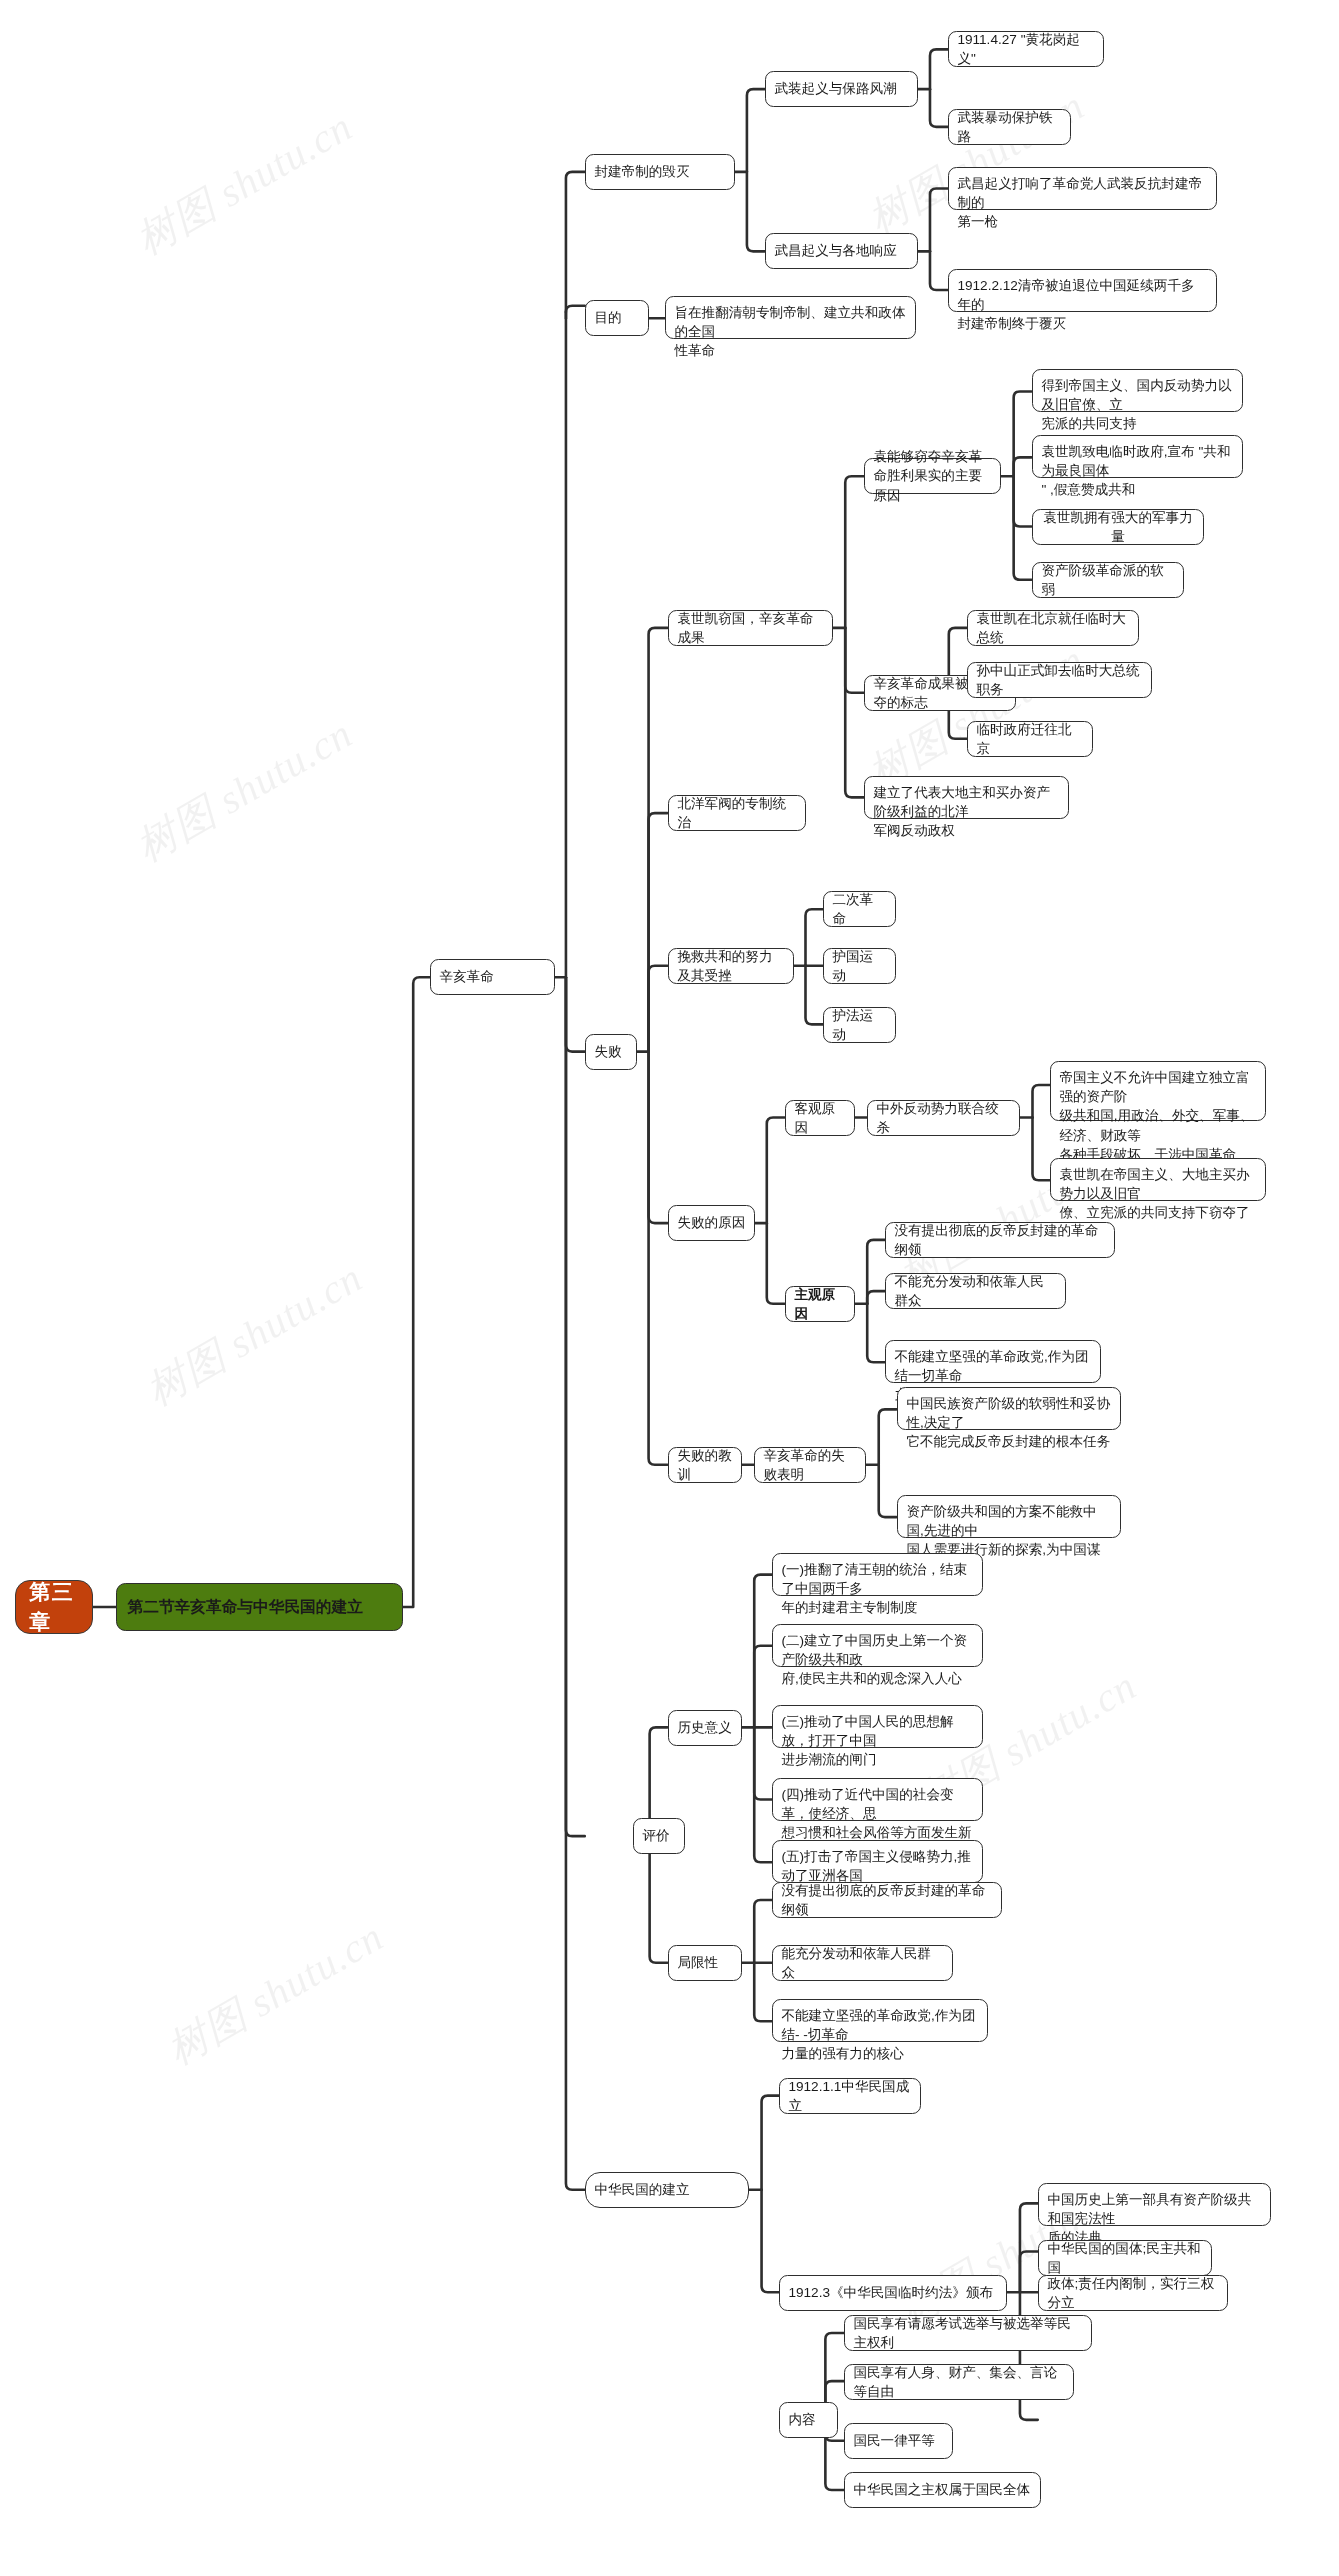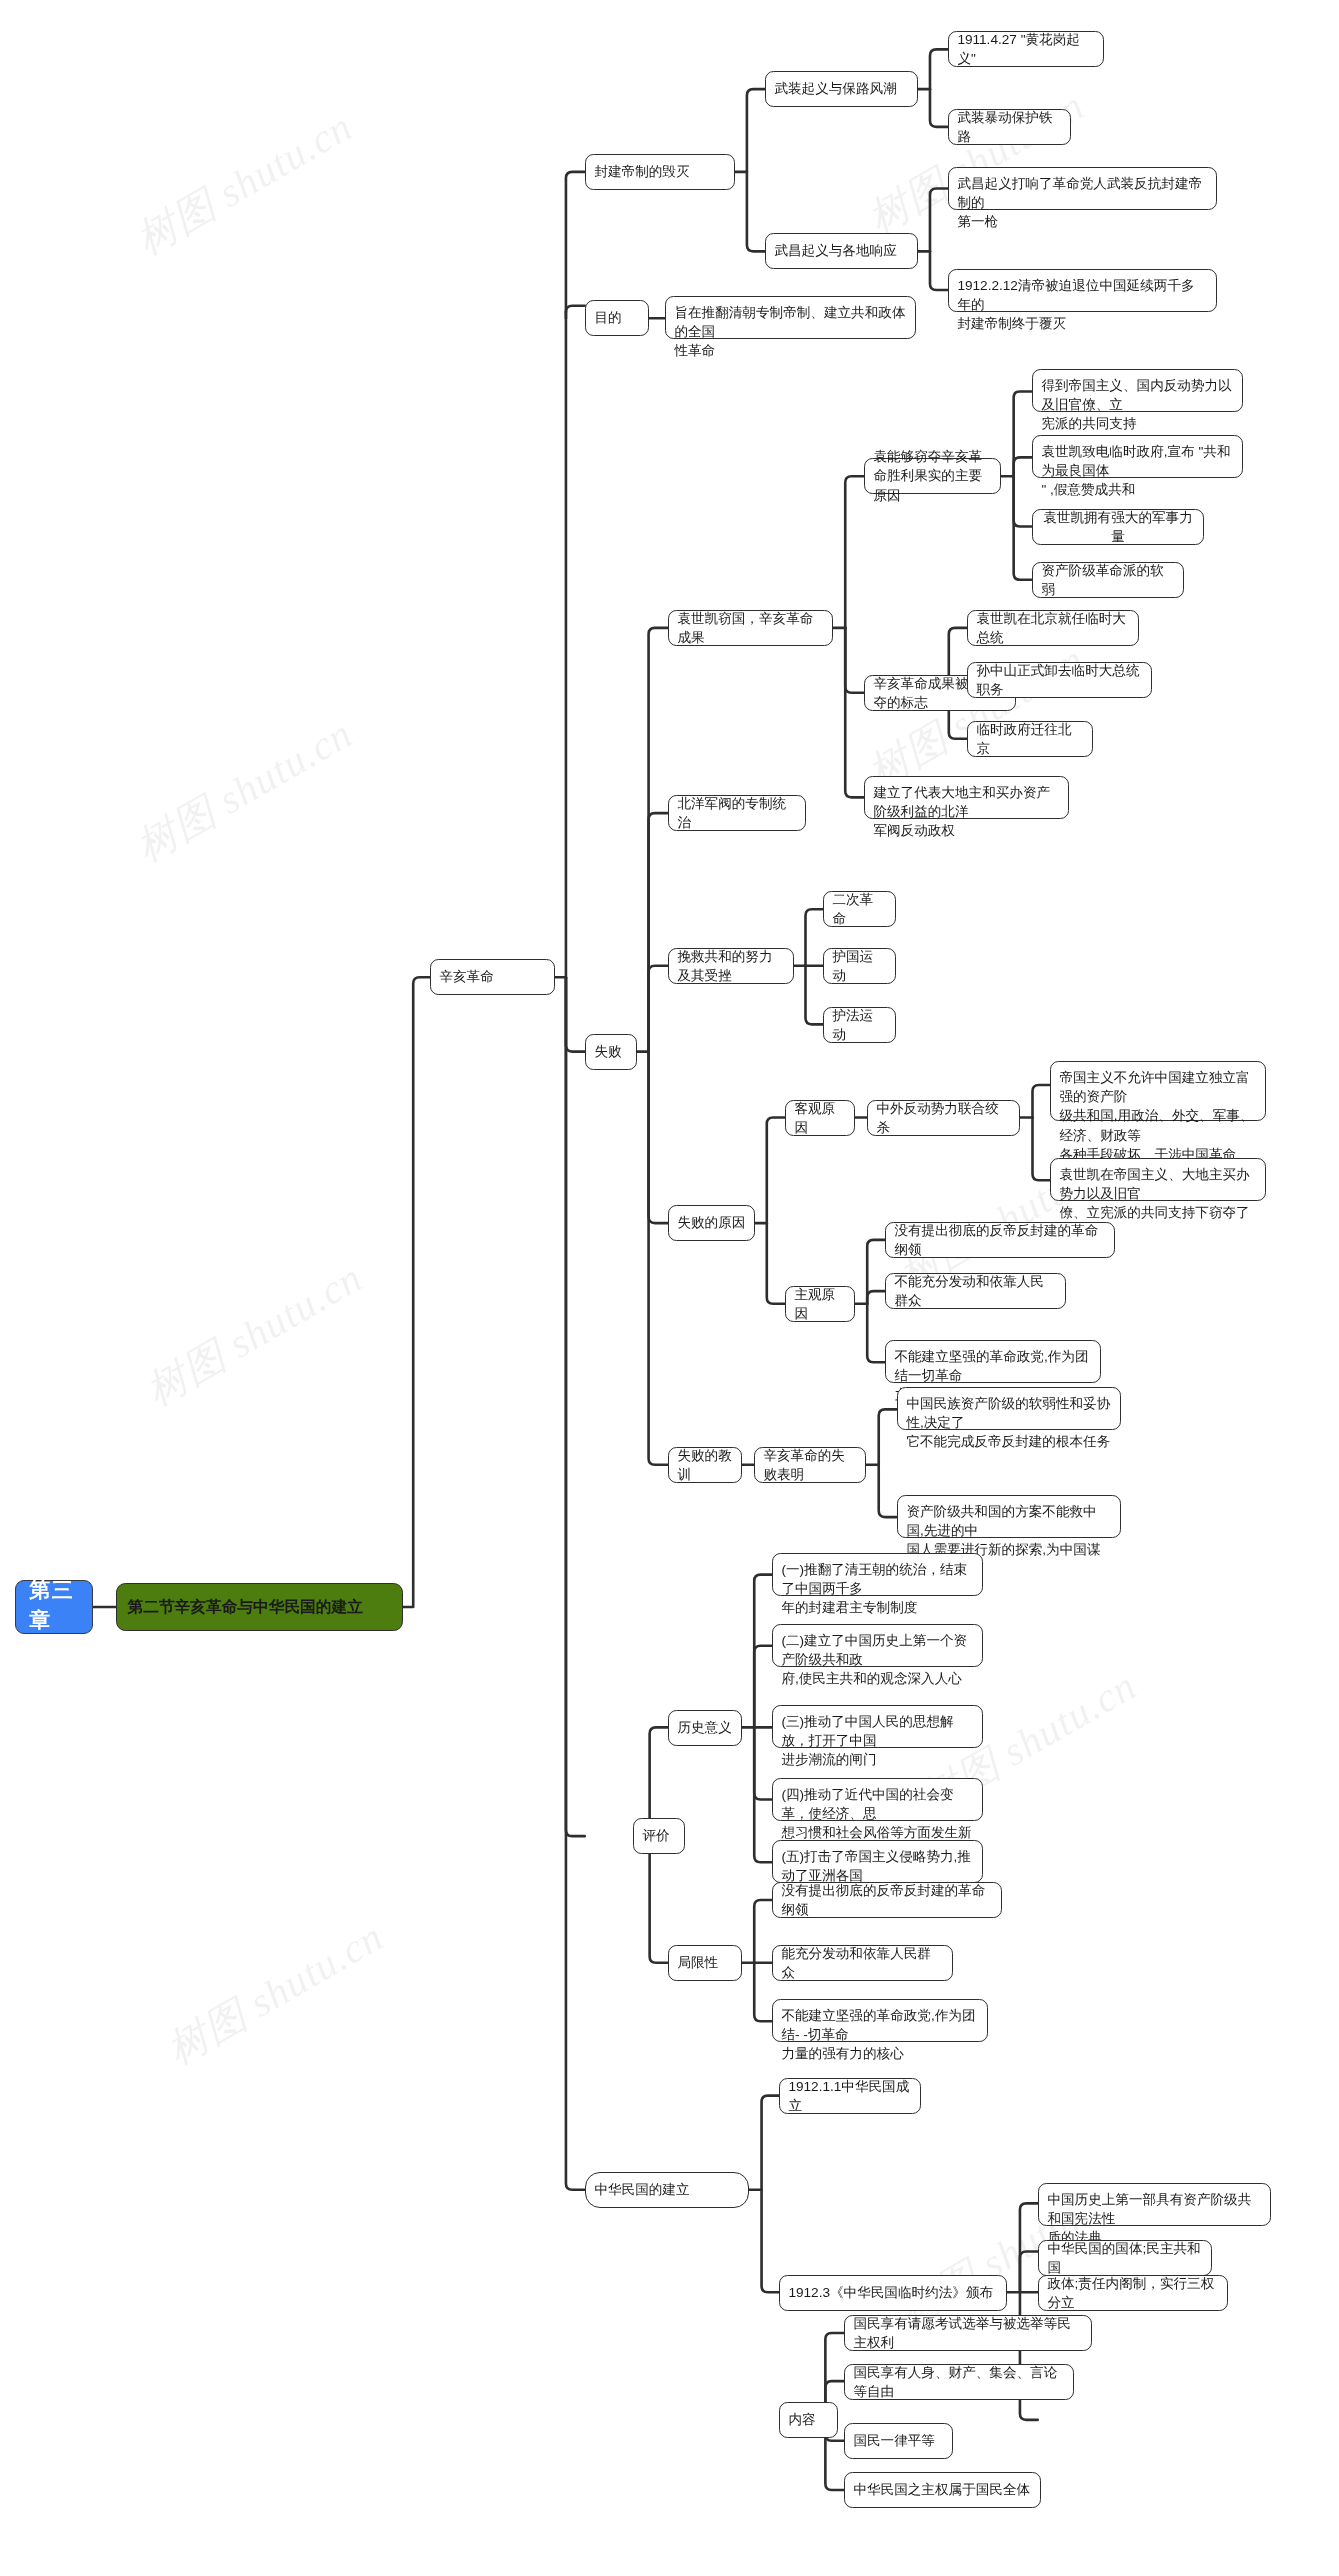--- a/index.html
+++ b/index.html
@@ -43,30 +43,29 @@
     color: #1a1a1a;
     font-size: 13.6px;
     line-height: 1.42;
     padding: 5.8px 8.4px;
     display: flex;
     align-items: center;
     white-space: pre-line;
   }
   .node.wrap { display: block; }
   .root {
-    background: #3b82f6;
+    background: #c2410c;
     border: 1.6px solid #3a3a3a;
-    border-radius: 9px;
+    border-radius: 15px;
     color: #ffffff;
     font-size: 21px;
     font-weight: bold;
     letter-spacing: 1.6px;
     justify-content: center;
     padding: 11.5px 13.6px;
-    font-family: Liberation Mono, monospace;
   }
   .chapter {
     background: #4d7c0f;
     border: 1.6px solid #2e2e2e;
     border-radius: 9.4px;
     font-size: 15.7px;
     font-weight: 600;
     padding: 8.4px 10.5px;
   }
 </style>
@@ -267,21 +266,21 @@
 
   <div class="node" style="left:867px; top:1100px; width:153px; height:36px;">中外反动势力联合绞杀</div>
 
   <div class="node wrap" style="left:1050px; top:1061px; width:216px; height:60px;">帝国主义不允许中国建立独立富强的资产阶
 级共和国,用政治、外交、军事、经济、财政等
 各种手段破坏、干涉中国革命</div>
 
   <div class="node wrap" style="left:1050px; top:1158px; width:216px; height:43px;">袁世凯在帝国主义、大地主买办势力以及旧官
 僚、立宪派的共同支持下窃夺了政权</div>
 
-  <div class="node" style="left:785px; top:1286px; width:70px; height:36px;">主观原因</div>
+  <div class="node" style="left:785px; top:1286px; width:70px; height:36px;font-weight:bold;">主观原因</div>
 
   <div class="node" style="left:885px; top:1222px; width:230px; height:36px;">没有提出彻底的反帝反封建的革命纲领</div>
 
   <div class="node" style="left:885px; top:1273px; width:181px; height:36px;">不能充分发动和依靠人民群众</div>
 
   <div class="node wrap" style="left:885px; top:1340px; width:216px; height:43px;">不能建立坚强的革命政党,作为团结一切革命
 力量的强有力的核心</div>
 
   <div class="node" style="left:668px; top:1447px; width:74px; height:36px;">失败的教训</div>
 

